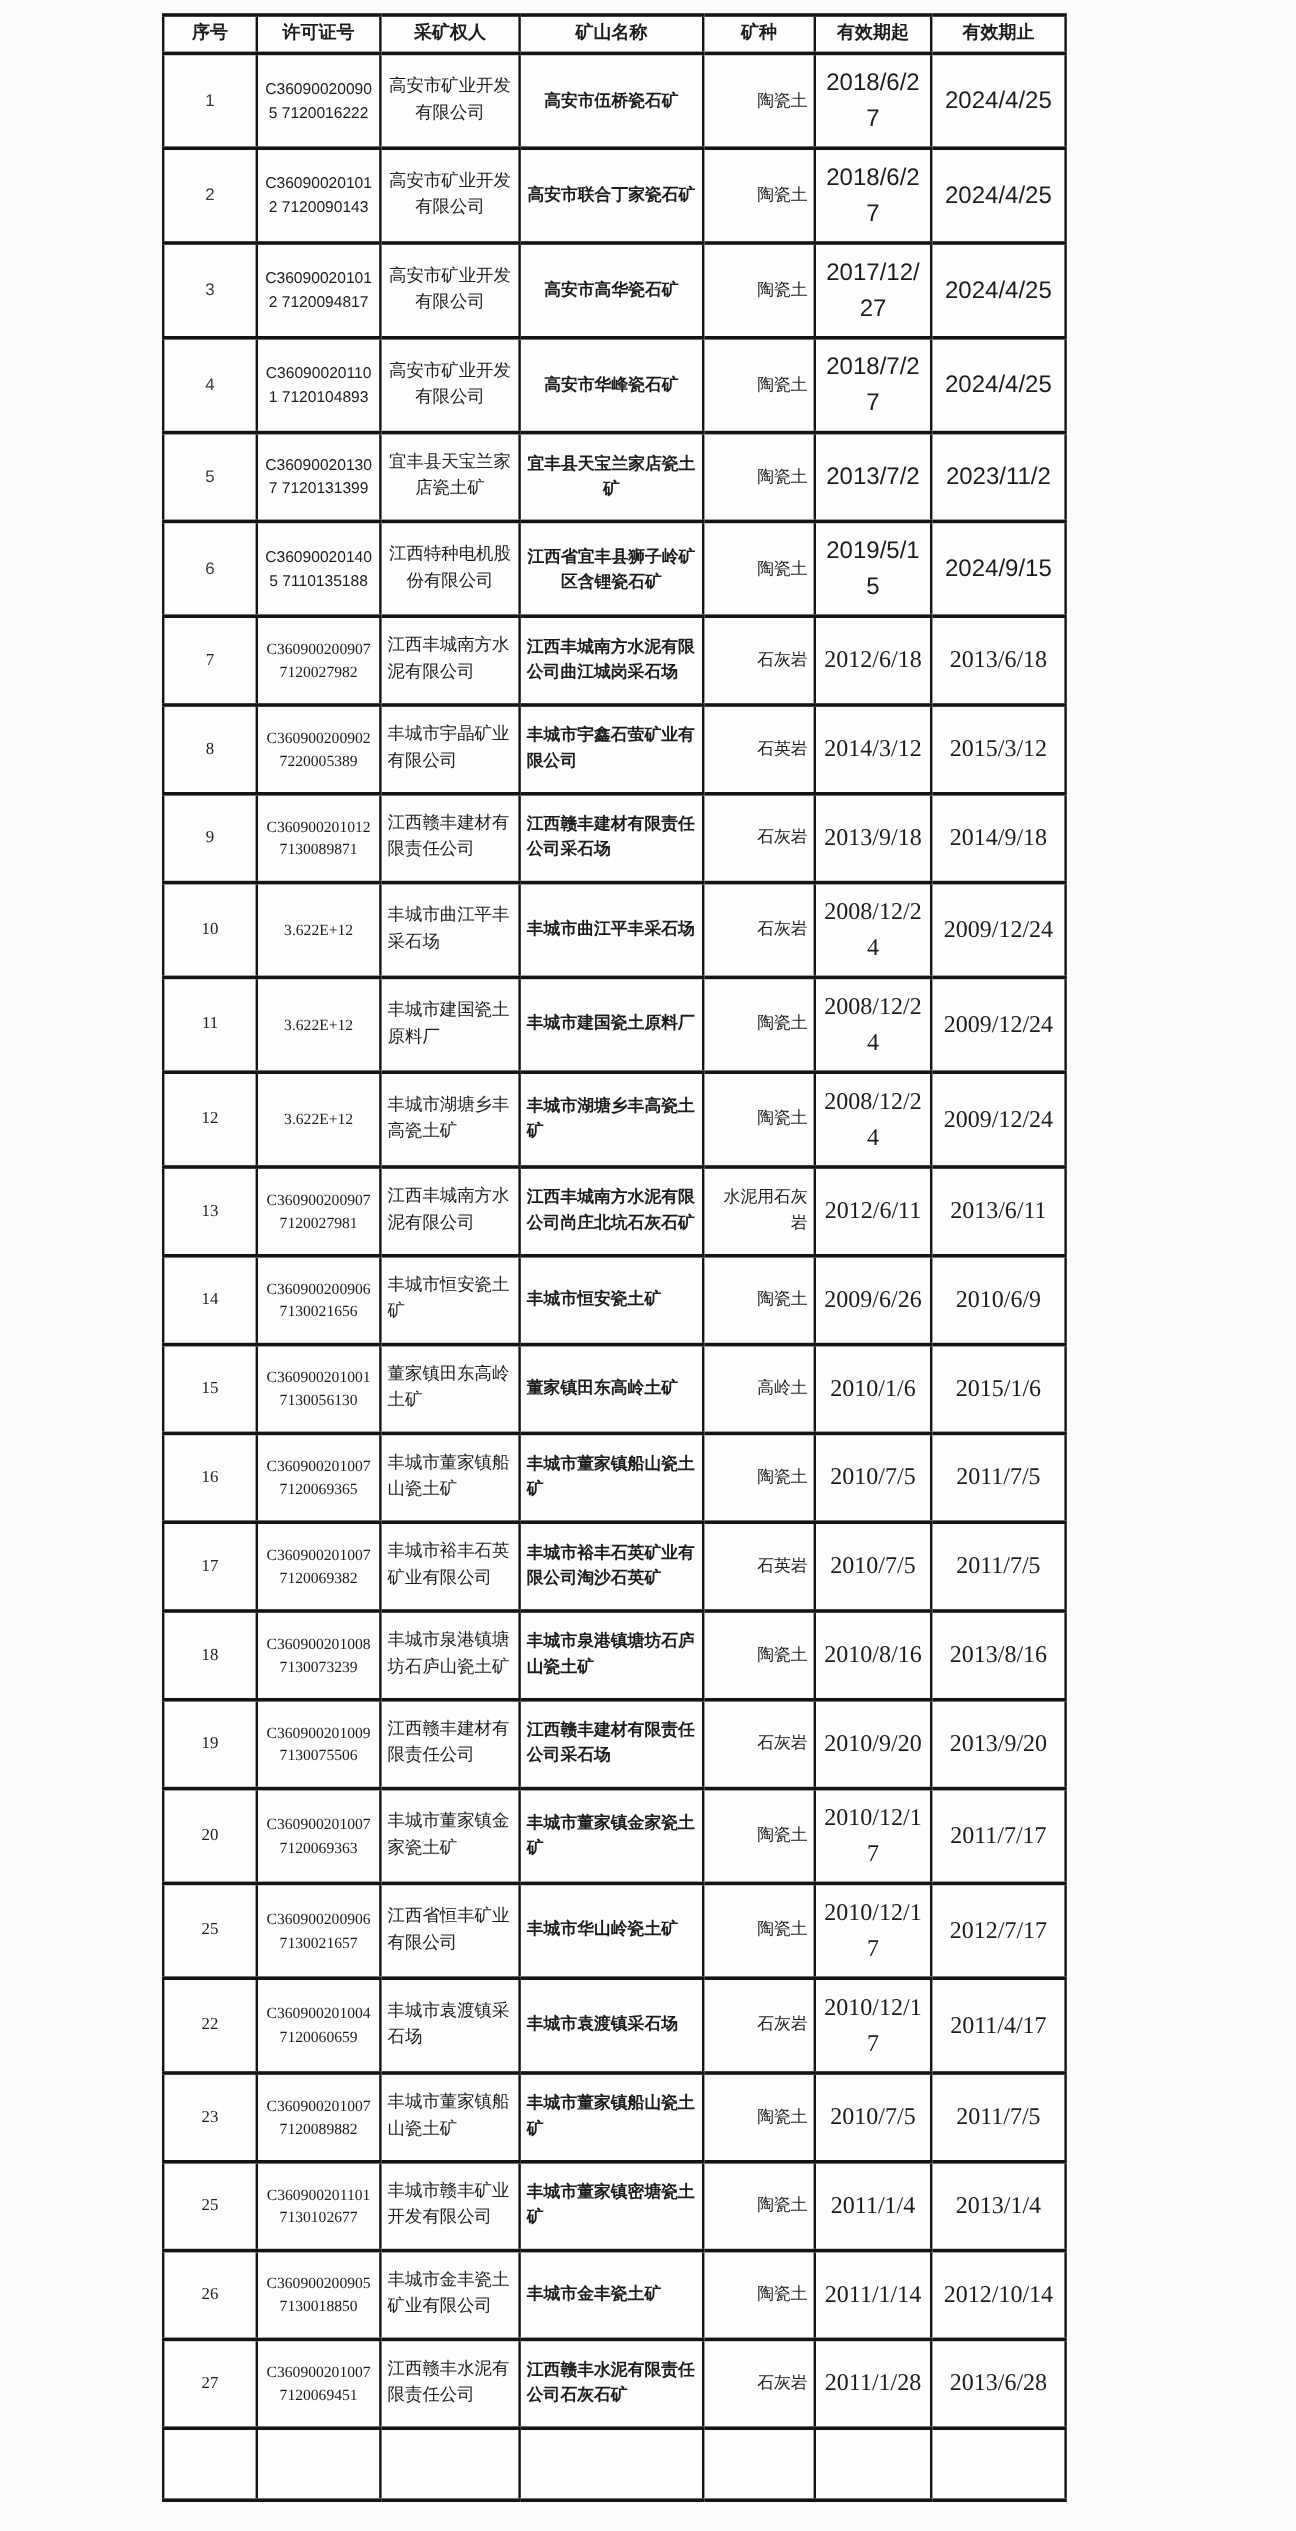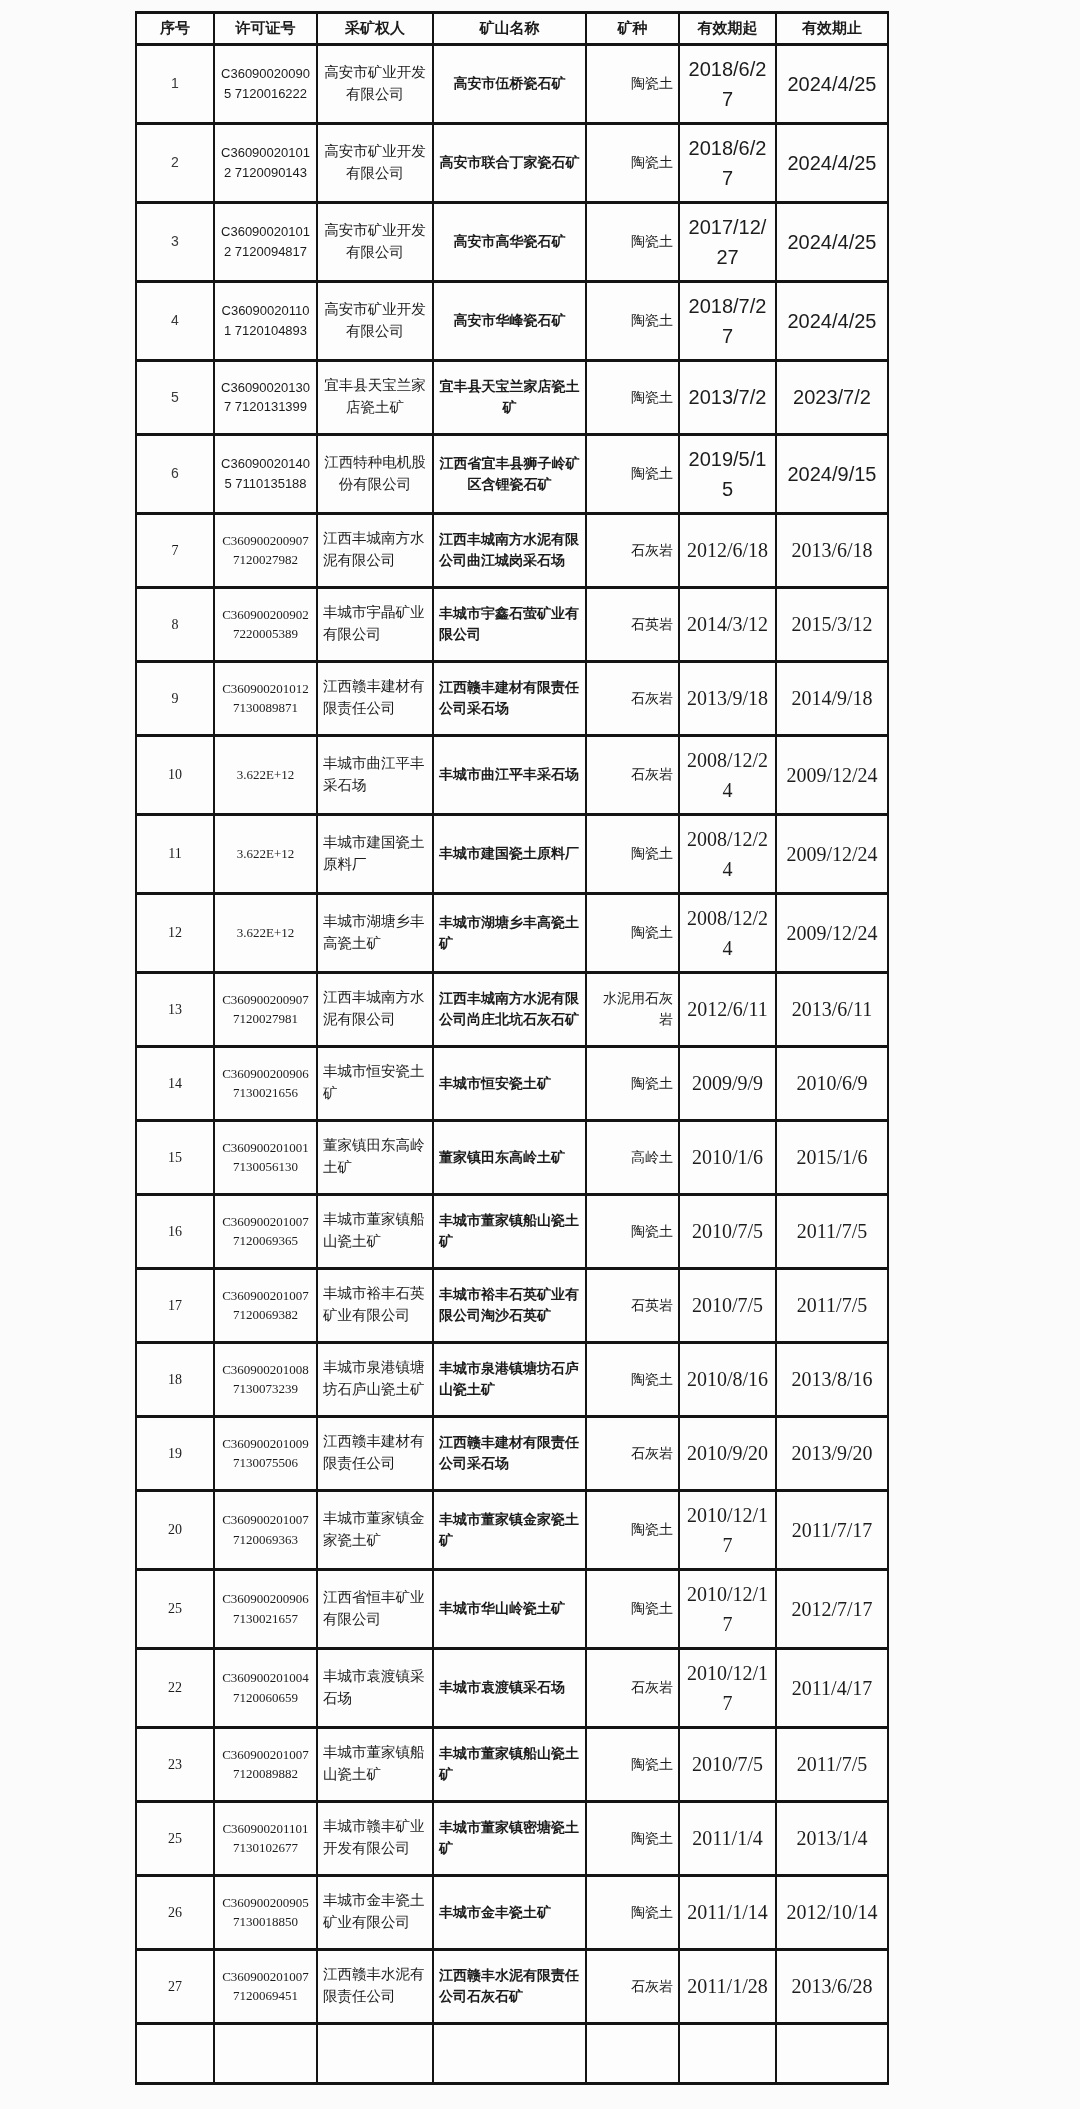--- a/index.html
+++ b/index.html
@@ -113,21 +113,21 @@
     <td class="c-date">2018/7/27</td>
     <td class="c-date">2024/4/25</td>
   </tr>
         <tr class="fmt-sans">
     <td class="c-no">5</td>
     <td class="c-lic">C360900201307 7120131399</td>
     <td class="c-holder">宜丰县天宝兰家店瓷土矿</td>
     <td class="c-mine">宜丰县天宝兰家店瓷土矿</td>
     <td class="c-min">陶瓷土</td>
     <td class="c-date">2013/7/2</td>
-    <td class="c-date">2023/7/2</td>
+    <td class="c-date">2023/11/2</td>
   </tr>
         <tr class="fmt-sans">
     <td class="c-no">6</td>
     <td class="c-lic">C360900201405 7110135188</td>
     <td class="c-holder">江西特种电机股份有限公司</td>
     <td class="c-mine">江西省宜丰县狮子岭矿区含锂瓷石矿</td>
     <td class="c-min">陶瓷土</td>
     <td class="c-date">2019/5/15</td>
     <td class="c-date">2024/9/15</td>
   </tr>
@@ -193,21 +193,21 @@
     <td class="c-min">水泥用石灰岩</td>
     <td class="c-date">2012/6/11</td>
     <td class="c-date">2013/6/11</td>
   </tr>
         <tr>
     <td class="c-no">14</td>
     <td class="c-lic">C360900200906 7130021656</td>
     <td class="c-holder">丰城市恒安瓷土矿</td>
     <td class="c-mine">丰城市恒安瓷土矿</td>
     <td class="c-min">陶瓷土</td>
-    <td class="c-date">2009/9/9</td>
+    <td class="c-date">2009/6/26</td>
     <td class="c-date">2010/6/9</td>
   </tr>
         <tr>
     <td class="c-no">15</td>
     <td class="c-lic">C360900201001 7130056130</td>
     <td class="c-holder">董家镇田东高岭土矿</td>
     <td class="c-mine">董家镇田东高岭土矿</td>
     <td class="c-min">高岭土</td>
     <td class="c-date">2010/1/6</td>
     <td class="c-date">2015/1/6</td>

